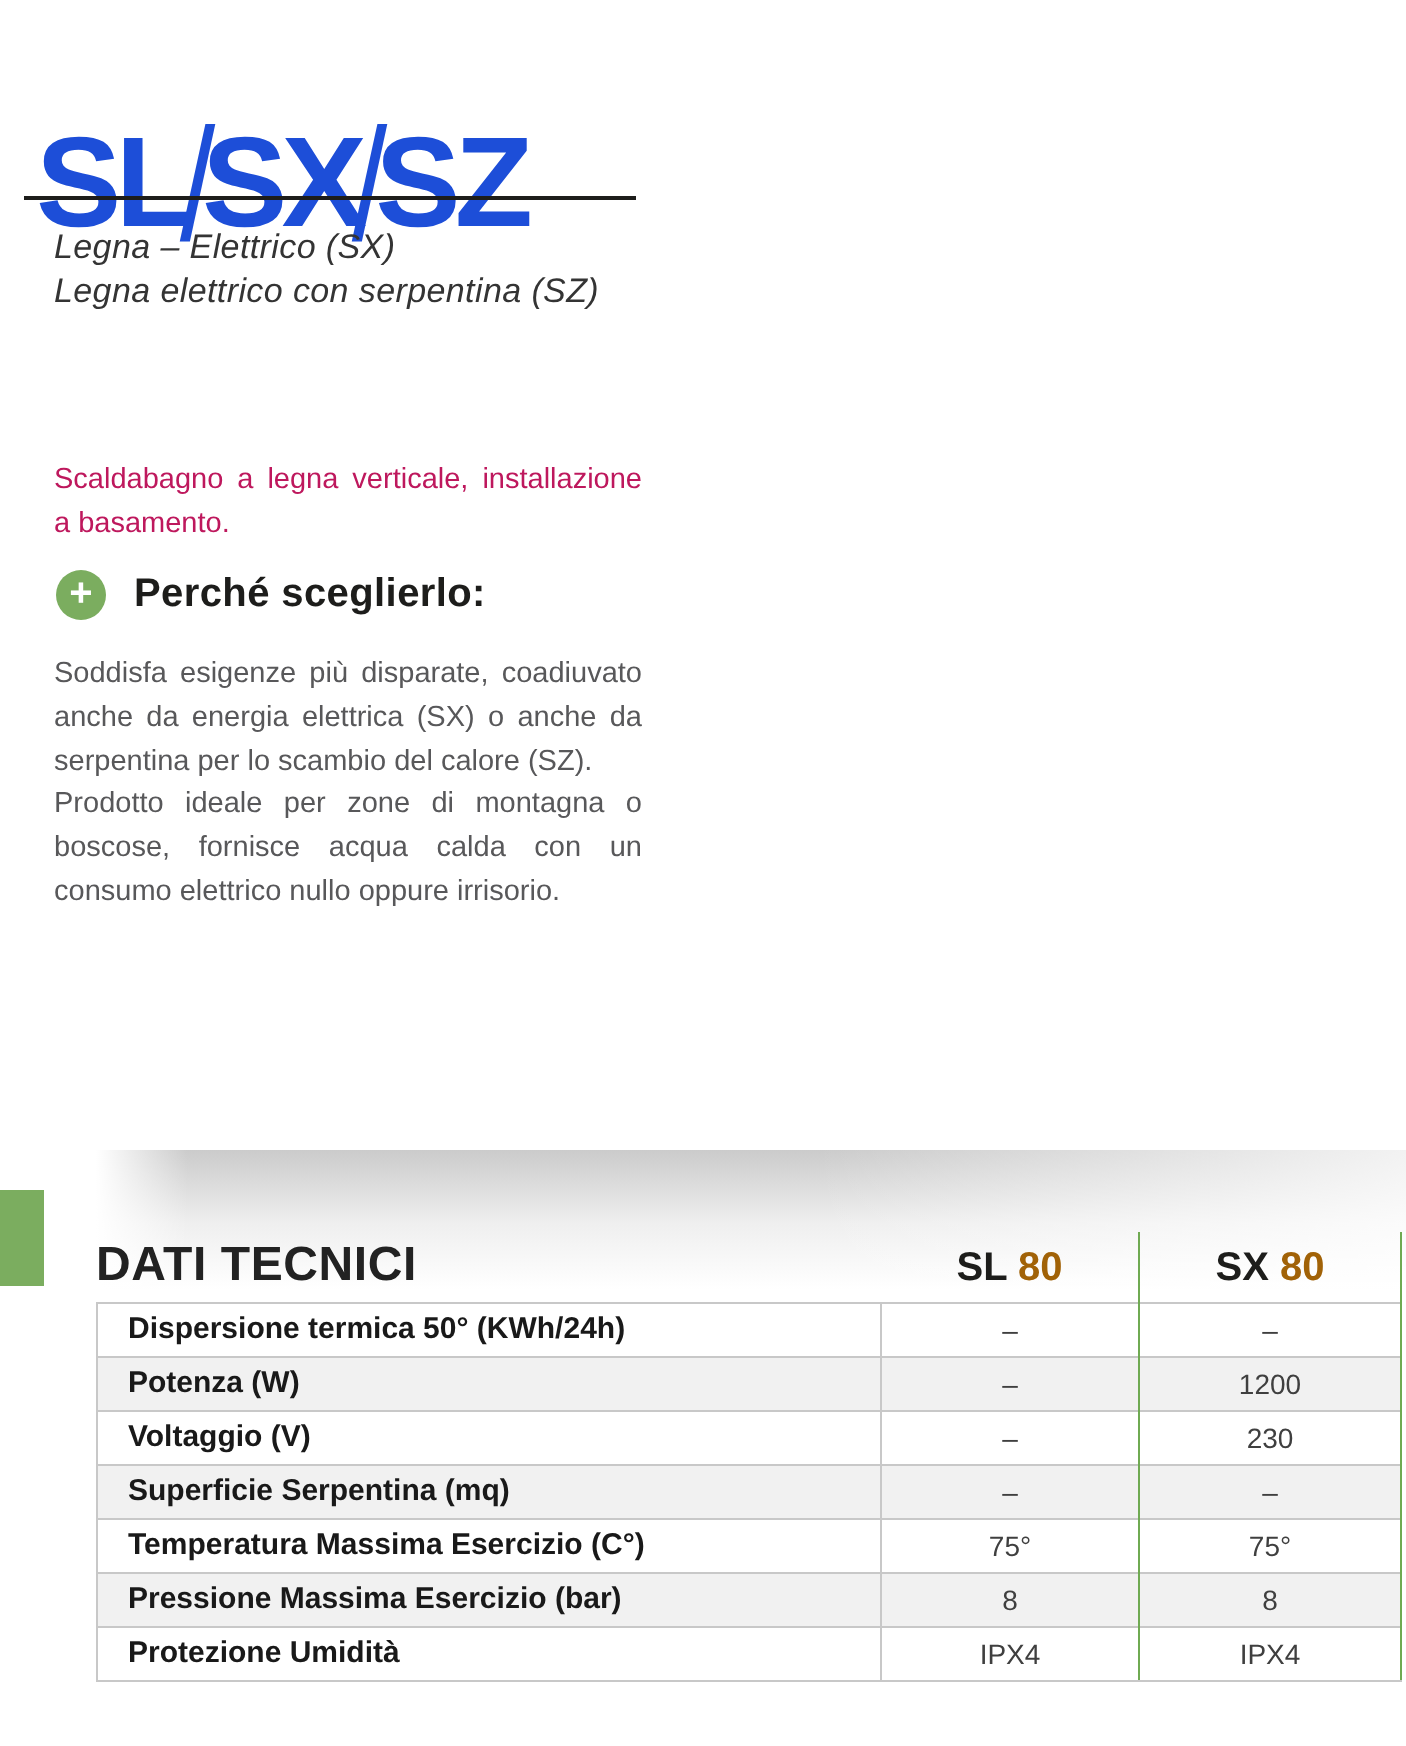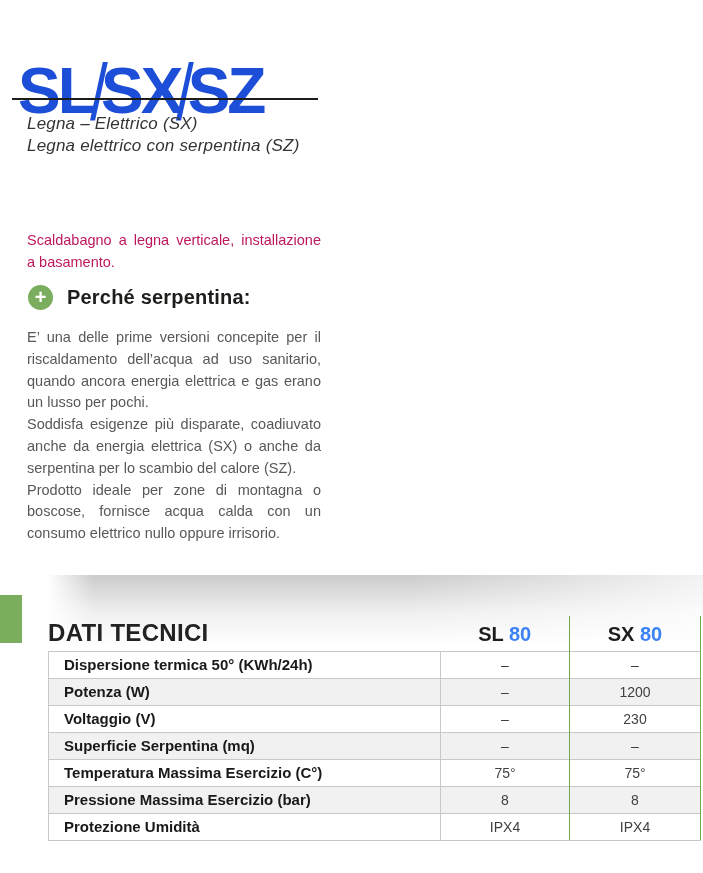--- a/index.html
+++ b/index.html
@@ -95,21 +95,21 @@
   }
   table.tech col.c-label { width: 392px; }
   table.tech col.c-sl    { width: 129px; }
   table.tech col.c-sx    { width: 131px; }
 
   table.tech thead th {
     height: 35px; vertical-align: bottom; padding-bottom: 5px;
     font-size: 20px; font-weight: bold; color: #1d1d1b;
     text-align: center; background: transparent;
   }
-  .model-size { color: #3b82f6; margin-top: 40px; }
+  .model-size { color: #a16207; margin-top: 40px; }
 
   table.tech th.v-green { border-right: 1.5px solid #6faa52; }
 
   table.tech tbody tr { height: 27px; }
   table.tech tbody tr:nth-child(odd)  td { background: #ffffff; }
   table.tech tbody tr:nth-child(even) td { background: #f1f1f1; }
   table.tech tbody td {
     border-top: 1px solid #c8c8c8;
     font-size: 14px; color: #3f3f3f;
   }
@@ -131,25 +131,24 @@
 
 <div class="subtitle">
   <div>Legna – Elettrico (SX)</div>
   <div>Legna elettrico con serpentina (SZ)</div>
 </div>
 
 <p class="intro">Scaldabagno a legna verticale, installazione a basamento.</p>
 
 <div class="why-row">
   <span class="plus-circle">+</span>
-  <span class="why-heading">Perché serpentina:</span>
+  <span class="why-heading">Perché sceglierlo:</span>
 </div>
 
 <div class="body-text">
-  <p>E’ una delle prime versioni concepite per il riscaldamento dell’acqua ad uso sanitario, quando ancora energia elettrica e gas erano un lusso per pochi.</p>
   <p>Soddisfa esigenze più disparate, coadiuvato anche da energia elettrica (SX) o anche da serpentina per lo scambio del calore (SZ).</p>
   <p>Prodotto ideale per zone di montagna o boscose, fornisce acqua calda con un consumo elettrico nullo oppure irrisorio.</p>
 </div>
 
 <div class="section-backdrop"></div>
 <div class="green-bar"></div>
 <h2 class="tech-heading">DATI TECNICI</h2>
 
 <div class="tech-table-wrap">
   <table class="tech">

